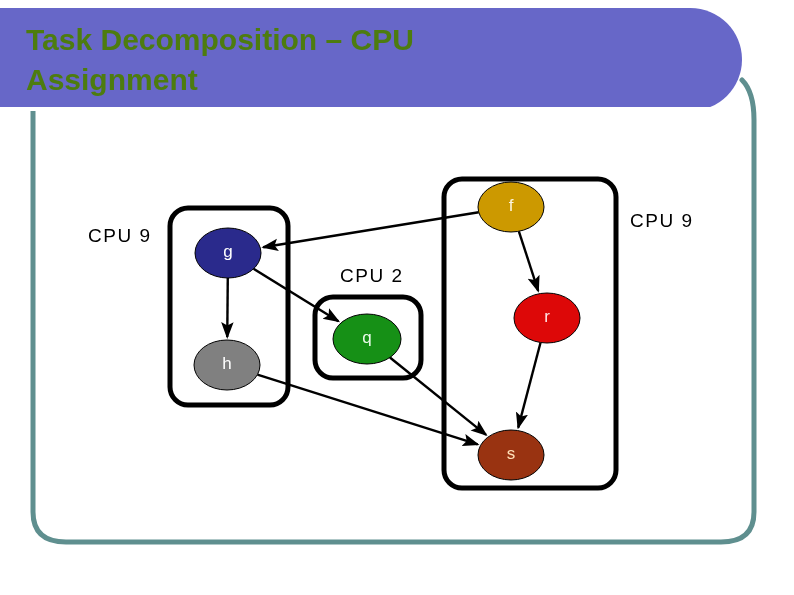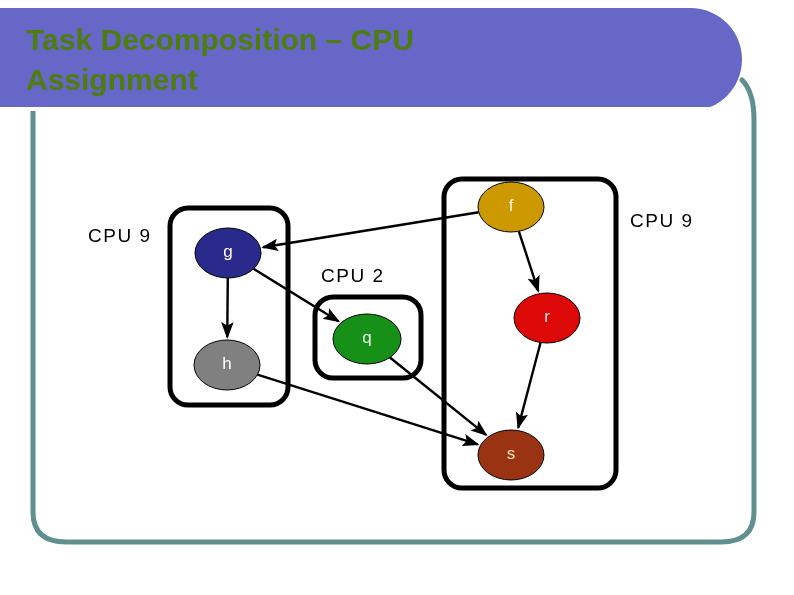--- a/index.html
+++ b/index.html
@@ -140,21 +140,21 @@
           <ellipse cx="228" cy="253" rx="33" ry="25" fill="#2a2a8c" stroke="#000000" stroke-width="1"></ellipse>
           <ellipse cx="227" cy="365" rx="33" ry="25" fill="#808080" stroke="#000000" stroke-width="1"></ellipse>
           <ellipse cx="367" cy="339" rx="34" ry="25" fill="#169016" stroke="#000000" stroke-width="1"></ellipse>
           <ellipse cx="547" cy="318" rx="33" ry="25" fill="#dd0808" stroke="#000000" stroke-width="1"></ellipse>
           <ellipse cx="511" cy="455" rx="33" ry="25" fill="#993311" stroke="#000000" stroke-width="1"></ellipse>
         </g>
     </svg>
 
     <div id="cpu-labels">
         <div class="cpu-label" style="left: 88px; top: 225px;">CPU 9</div>
-        <div class="cpu-label" style="left: 321px; top: 265px;">CPU 2</div>
+        <div class="cpu-label" style="left: 340px; top: 265px;">CPU 2</div>
         <div class="cpu-label" style="left: 630px; top: 210px;">CPU 9</div>
       </div>
     <div id="node-labels">
         <div class="node-label" style="left: 491px; top: 196px; width: 40px; text-align: center; color: rgb(253, 245, 224);">f</div>
         <div class="node-label" style="left: 208px; top: 242px; width: 40px; text-align: center; color: rgb(255, 255, 255);">g</div>
         <div class="node-label" style="left: 207px; top: 354px; width: 40px; text-align: center; color: rgb(255, 255, 255);">h</div>
         <div class="node-label" style="left: 347px; top: 328px; width: 40px; text-align: center; color: rgb(234, 251, 234);">q</div>
         <div class="node-label" style="left: 527px; top: 307px; width: 40px; text-align: center; color: rgb(255, 232, 232);">r</div>
         <div class="node-label" style="left: 491px; top: 444px; width: 40px; text-align: center; color: rgb(255, 224, 184);">s</div>
       </div>

